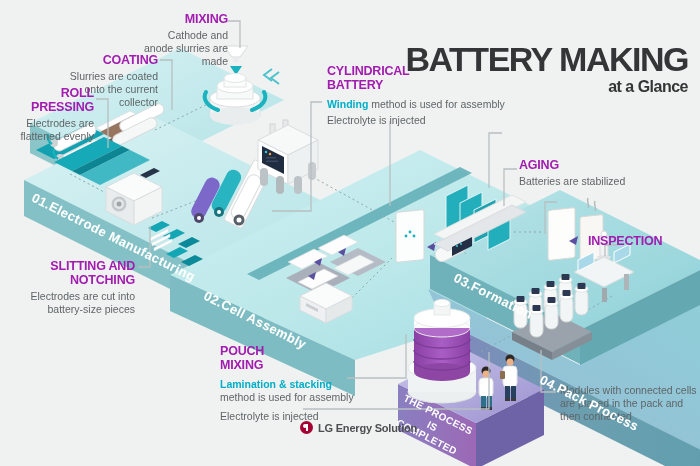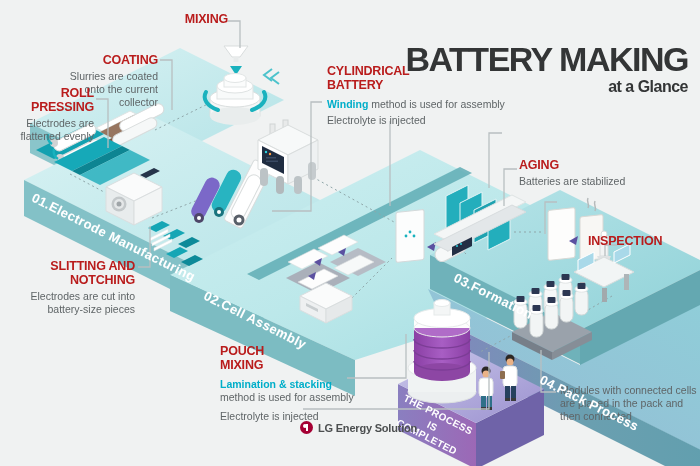--- a/index.html
+++ b/index.html
@@ -11,21 +11,21 @@
   #scene { position:absolute; left:0; top:0; }
 
   
   .title-block { position:absolute; right:12px; top:14px; text-align:right;margin-top:28px; }
   .title-main { font-size:34px; font-weight:bold; color:#333536; letter-spacing:-1.5px; line-height:1.0; }
   .title-sub  { font-size:16px; font-weight:bold; color:#333536; letter-spacing:-0.5px; margin-top:2px; }
 
   
   .co { position:absolute; }
   .co.r { text-align:right; }
-  .co-title { font-size:12.5px; font-weight:bold; color:#b91c1c; letter-spacing:-0.2px; line-height:1.12; }
+  .co-title { font-size:12.5px; font-weight:bold; color:#a21caf; letter-spacing:-0.2px; line-height:1.12; }
   .co-desc  { font-size:10.5px; color:#5f6567; line-height:1.22; margin-top:3px; }
   .co-note  { font-size:9.5px; color:#707678; margin-top:1px; }
   .co-line  { font-size:10.5px; color:#5f6567; line-height:1.25; }
   .accent   { color:var(--accent); font-weight:bold; }
   .mt6 { margin-top:6px; } .mt3 { margin-top:3px; }
   .nw { white-space:nowrap; }
 
   
   .stage-label {
     position:absolute; color:#ffffff; font-weight:bold; font-size:13px;
@@ -376,20 +376,21 @@
   </g>
 </svg>
 
   <div class="title-block">
     <div class="title-main">BATTERY MAKING</div>
     <div class="title-sub">at a Glance</div>
   </div>
 
   <div class="co r" style="left:138px; top:12px; width:90px;">
     <div class="co-title">MIXING</div>
+    <div class="co-desc">Cathode and anode slurries are made</div>
   </div>
 
   <div class="co r" style="left:56px; top:53px; width:102px;">
     <div class="co-title">COATING</div>
     <div class="co-desc">Slurries are coated onto the current collector</div>
   </div>
 
   <div class="co r" style="left:14px; top:86px; width:80px;">
     <div class="co-title">ROLL PRESSING</div>
     <div class="co-desc">Electrodes are flattened evenly</div>

